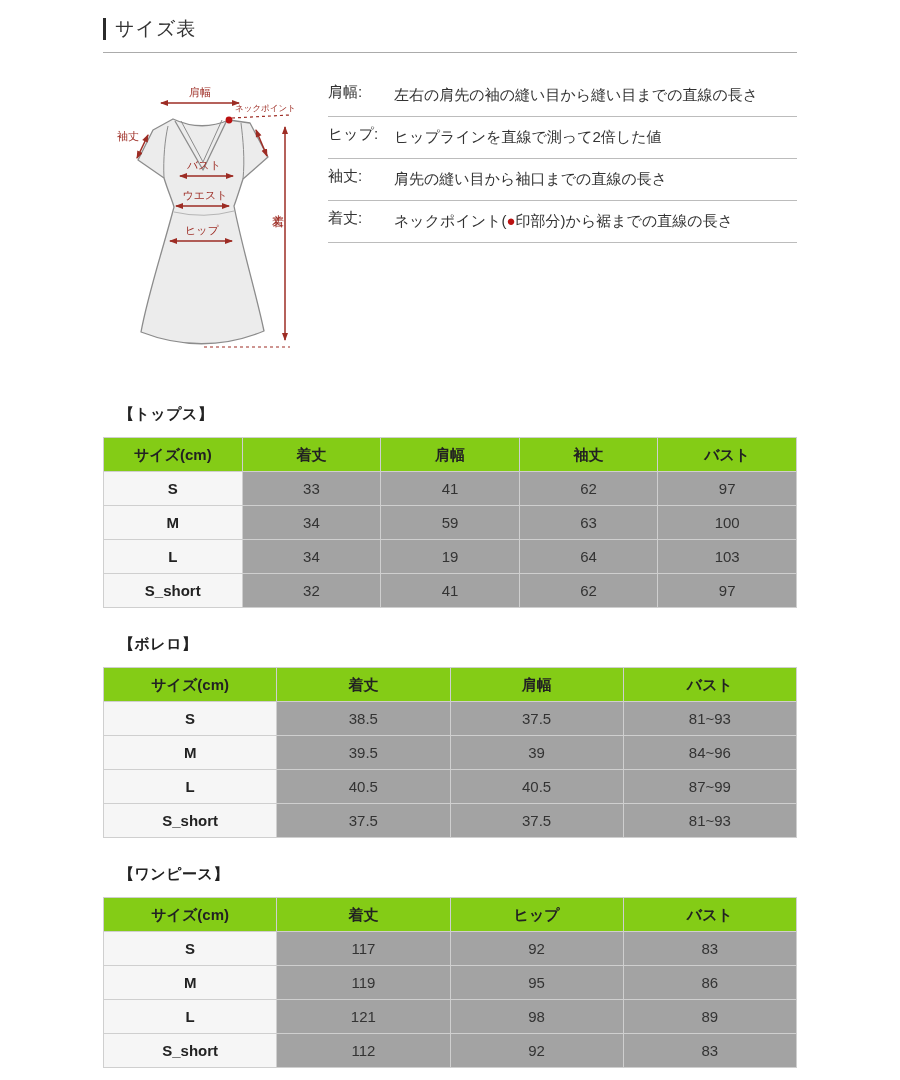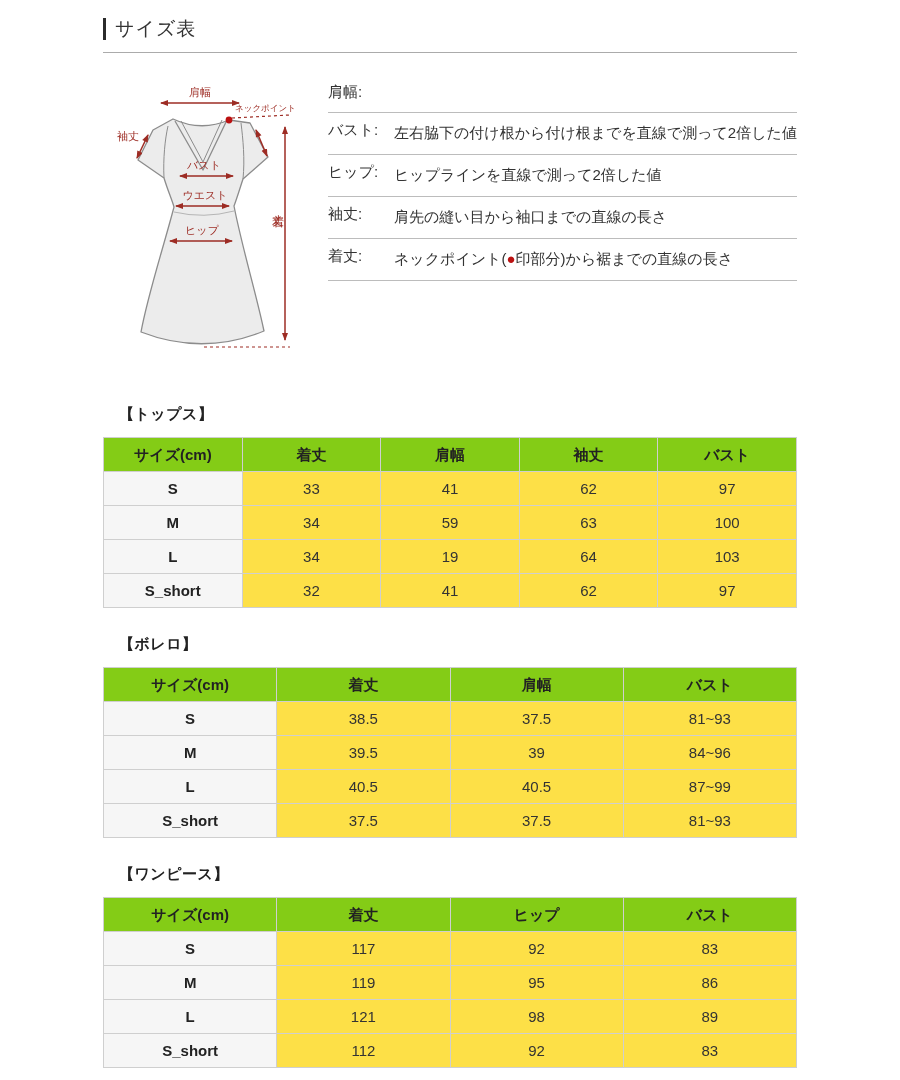--- a/index.html
+++ b/index.html
@@ -30,21 +30,21 @@
   .inline-dot { color:#bb1111; }
 
   
   .section-heading { font-size:15px; font-weight:bold; color:#222;
     margin:27px 16px 13px; letter-spacing:.5px; }
   table { width:100%; border-collapse:collapse; table-layout:fixed; }
   th,td { border:1px solid #cfcfcf; text-align:center;
     font-size:15px; line-height:19px; padding:7px 4px; }
   thead th { background:#84cc16; font-weight:bold; color:#222; }
   tbody th { background:#f6f6f6; font-weight:bold; color:#222; }
-  tbody td { background:#fde047; color:#333; }
+  tbody td { background:#a3a3a3; color:#333; }
 
   
   svg text { font-family:"Liberation Sans","DejaVu Sans",sans-serif; }
   .meas-label { fill:#9d2c24; font-size:11px; }
   .neck-label { fill:#9d2c24; font-size:8.5px; }
   .len-label { fill:#9d2c24; font-size:12px; writing-mode:vertical-rl; }
 </style>
 </head>
 <body>
 
@@ -99,24 +99,21 @@
         <text x="101" y="90" text-anchor="middle" class="meas-label">バスト</text>
         <text x="102" y="120" text-anchor="middle" class="meas-label">ウエスト</text>
         <text x="99" y="155" text-anchor="middle" class="meas-label">ヒップ</text>
         <text x="175" y="126" class="len-label">着丈</text>
       </svg>
     </div>
 
     <div class="defs">
       <div class="def-row">
         <div class="def-term">肩幅:</div>
-      </div>
-      <div class="def-row">
-        <div class="def-term">バスト:</div>
-        <div class="def-desc">左右脇下の付け根から付け根までを直線で測って2倍した値</div>
+        <div class="def-desc">左右の肩先の袖の縫い目から縫い目までの直線の長さ</div>
       </div>
       <div class="def-row">
         <div class="def-term">ヒップ:</div>
         <div class="def-desc">ヒップラインを直線で測って2倍した値</div>
       </div>
       <div class="def-row">
         <div class="def-term">袖丈:</div>
         <div class="def-desc">肩先の縫い目から袖口までの直線の長さ</div>
       </div>
       <div class="def-row">

